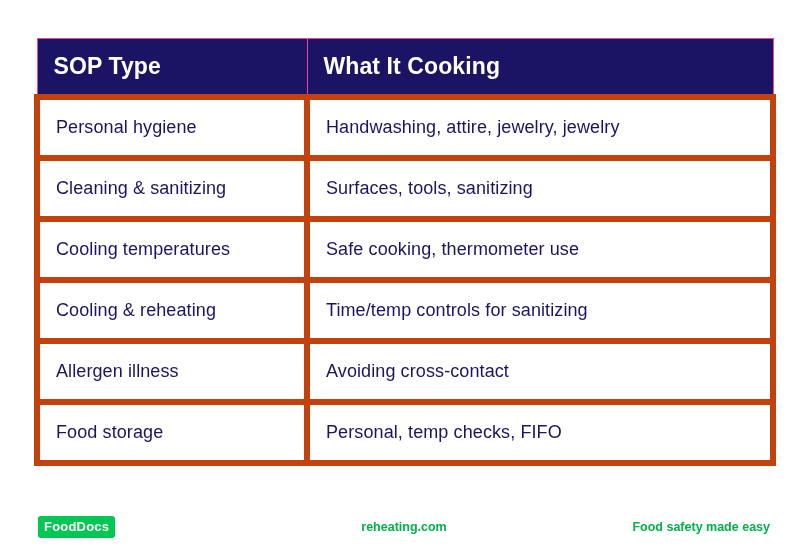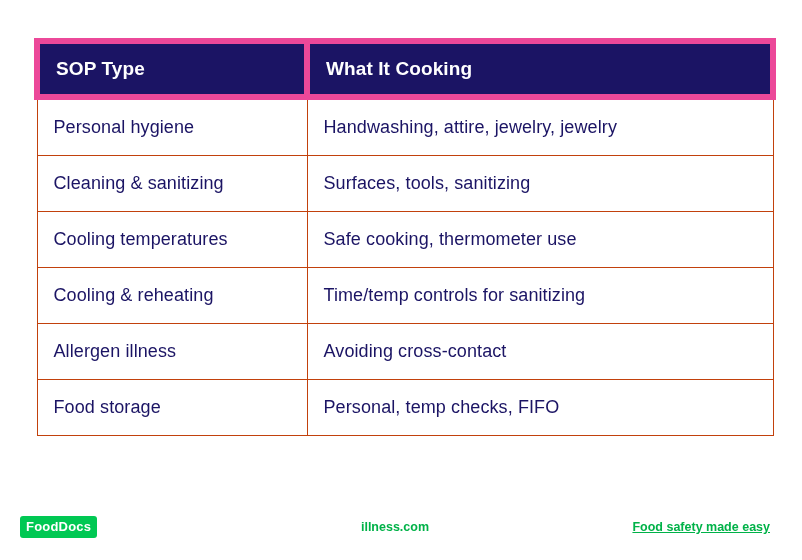--- a/index.html
+++ b/index.html
@@ -33,39 +33,39 @@
     width: 736px;
     table-layout: fixed;
   }
   table.sop-table col.c1 { width: 270px; }
   table.sop-table col.c2 { width: 466px; }
 
   table.sop-table thead th {
     background: #1b1464;
     color: #ffffff;
     text-align: left;
-    font-size: 19px;
+    font-size: 23px;
     font-weight: bold;
     padding: 14px 0 14px 16px;
-    border: 6px solid #ec4899;
+    border: 1px solid #ec4899;
     letter-spacing: 0.1px;
   }
   table.sop-table tbody td {
     background: #ffffff;
     color: #1b1464;
     font-size: 18px;
     font-weight: normal;
     padding: 17px 0 17px 16px;
-    border: 1px solid #c2410c;
+    border: 6px solid #c2410c;
     vertical-align: middle;
     letter-spacing: 0.1px;
   }
   .footer {
     position: absolute;
-    left: 20px;
+    left: 38px;
     right: 32px;
     bottom: 24px;
     height: 20px;
     margin-top: 16px;
   }
   .brand {
     position: absolute;
     left: 0;
     top: 0;
     display: inline-block;
@@ -87,21 +87,20 @@
     color: #00b248;
     font-weight: bold;
   }
   .footer-right {
     position: absolute;
     right: 0;
     top: 4px;
     font-size: 12.5px;
     color: #00b248;
     font-weight: bold;
-    text-decoration: underline;
   }
 </style>
 </head>
 <body>
 
 <div class="page">
 
   <div class="table-wrap">
     <table class="sop-table">
       <colgroup>
@@ -138,17 +137,17 @@
         <tr>
           <td>Food storage</td>
           <td>Personal, temp checks, FIFO</td>
         </tr>
       </tbody>
     </table>
   </div>
 
   <div class="footer">
     <span class="brand">FoodDocs</span>
-    <span class="footer-center">illness.com</span>
+    <span class="footer-center">reheating.com</span>
     <span class="footer-right">Food safety made easy</span>
   </div>
 
 </div>
 
 </body></html>

